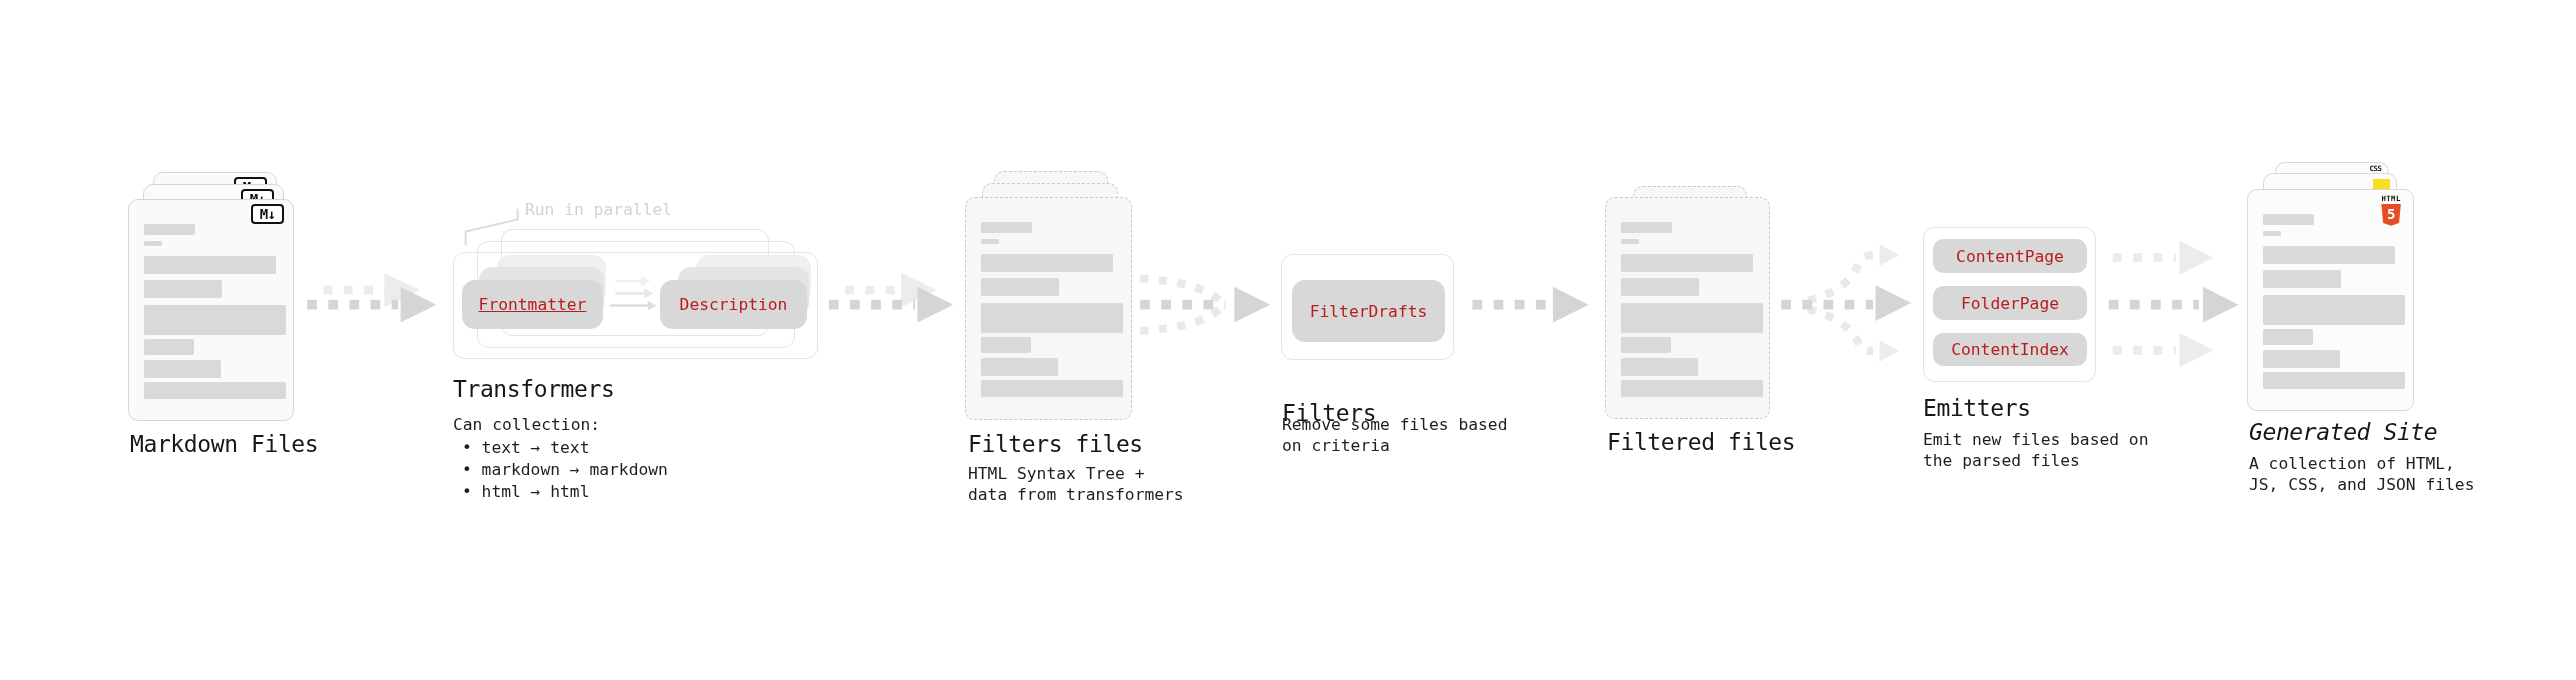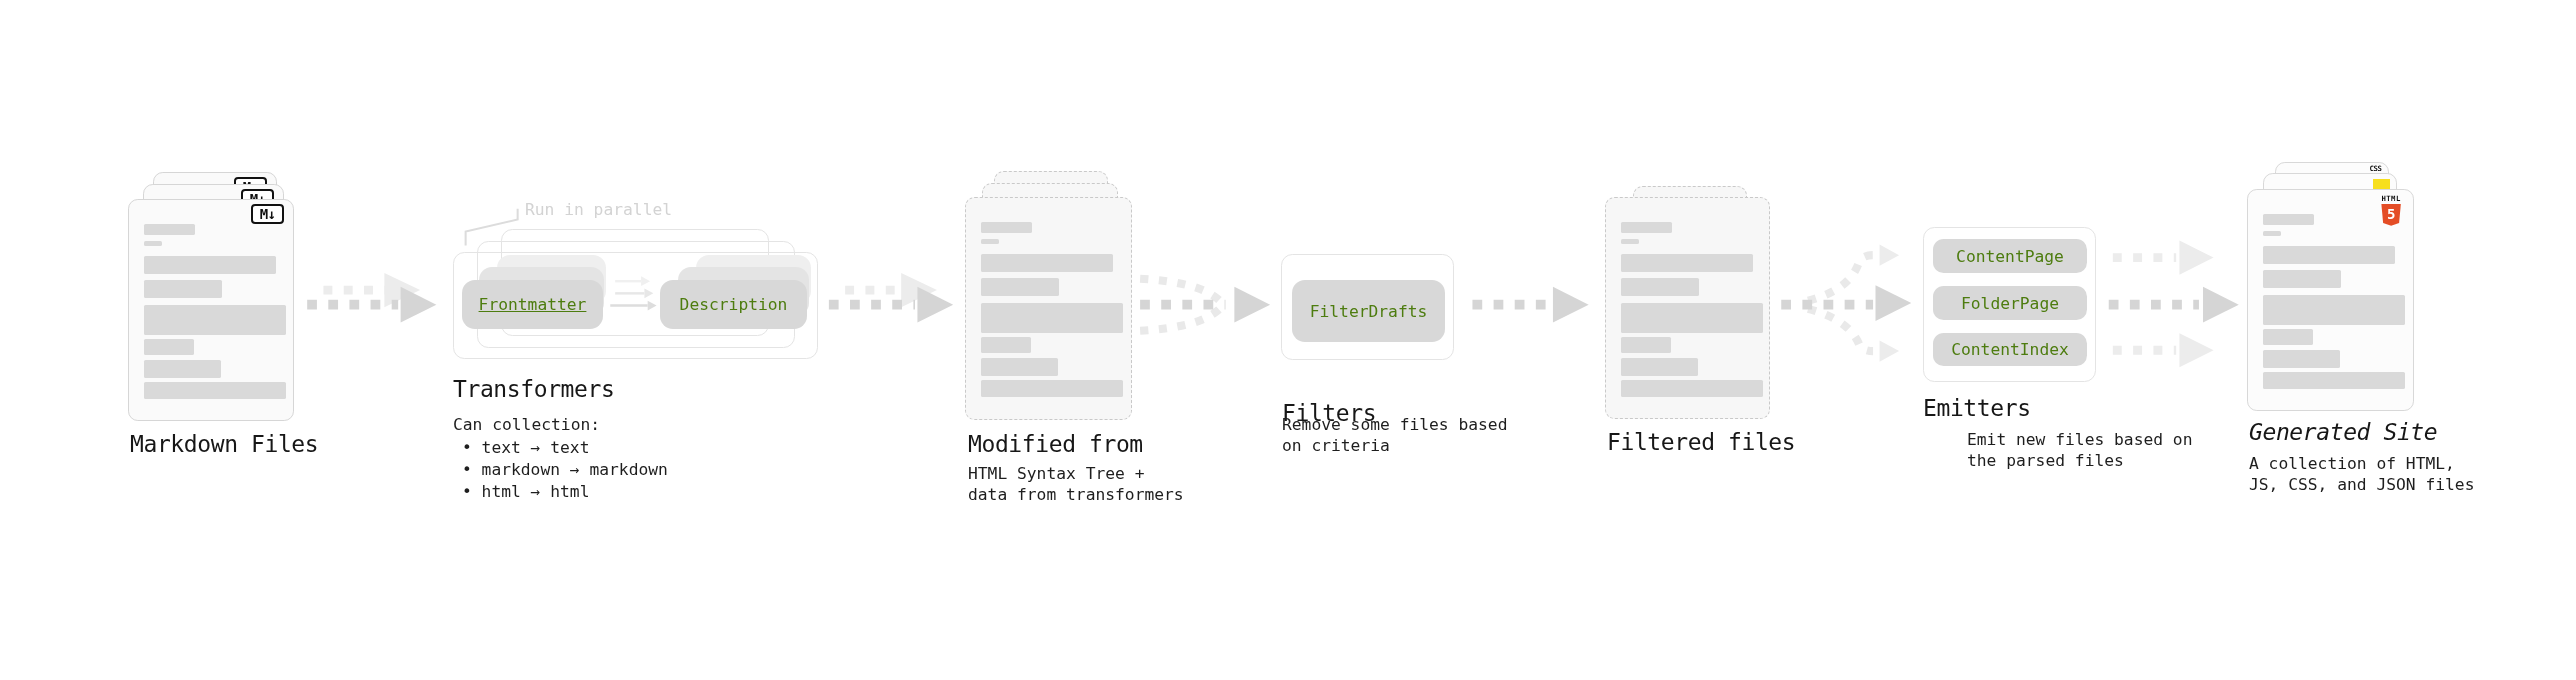--- a/index.html
+++ b/index.html
@@ -7,21 +7,21 @@
   .canvas{position:relative;width:2576px;height:681px;overflow:hidden;background:#fff;}
   .arrows-layer{position:absolute;left:0;top:0;z-index:5;pointer-events:none;}
   .file-card{position:absolute;box-sizing:border-box;border-radius:9.8px;}
   .solid-card{background:#fafafa;border:1.6px solid #d6d6d6;}
   .gen-card{background:#fcfcfc;border:1.6px solid #d8d8d8;}
   .dashed-card{background:#f7f7f7;border:1.6px dashed #c9c9c9;}
   .frame{position:absolute;box-sizing:border-box;border:1.6px solid #e4e4e4;border-radius:11.4px;background:transparent;}
   .bars{position:absolute;left:15.4px;top:24.4px;}
   .bar{background:#d9d9d9;border-radius:1.6px;}
   .pill{position:absolute;box-sizing:border-box;border-radius:13px;display:flex;align-items:center;justify-content:center;
-        font-size:16.3px;color:#4d7c0f;background:#d8d8d8;white-space:nowrap;}
+        font-size:16.3px;color:#b91c1c;background:#d8d8d8;white-space:nowrap;}
   .pill.g1{background:#e4e4e4;}
   .pill.g2{background:#efefef;}
   .pill.emit{border-radius:10.6px;}
   .stage-title{position:absolute;font-size:23px;line-height:24.4px;color:#171717;letter-spacing:-0.4px;white-space:nowrap;z-index:2;}
   .stage-desc{position:absolute;font-size:16.3px;line-height:21px;color:#1e1e1e;white-space:pre-line;z-index:2;}
   .bullets{position:absolute;font-size:16.3px;line-height:22px;color:#1e1e1e;z-index:2;}
   .note{position:absolute;font-size:16.3px;color:#d3d3d3;white-space:nowrap;}
 
   
   .md-badge{position:absolute;right:9px;top:4.1px;width:33px;height:20.3px;background:#fff;border:2.4px solid #111;
@@ -161,21 +161,21 @@
         <div class="bar" style="width:51px;height:10.6px;margin-bottom:5.7px"></div>
         <div class="bar" style="width:18px;height:5.7px;margin-bottom:9.8px"></div>
         <div class="bar" style="width:132px;height:18px;margin-bottom:5.7px"></div>
         <div class="bar" style="width:78px;height:18px;margin-bottom:7.3px"></div>
         <div class="bar" style="width:142px;height:30px;margin-bottom:4.1px"></div>
         <div class="bar" style="width:50px;height:15.4px;margin-bottom:4.9px"></div>
         <div class="bar" style="width:77px;height:18px;margin-bottom:4.9px"></div>
         <div class="bar" style="width:142px;height:17px"></div>
       </div>
     </div>
-    <div class="stage-title" style="left:968px;top:432px;">Modified from</div>
+    <div class="stage-title" style="left:968px;top:432px;">Filters files</div>
     <div class="stage-desc" style="left:968px;top:463px;">HTML Syntax Tree +
 data from transformers</div>
   </div>
 
   <div>
     <div class="frame" style="left:1281px;top:254px;width:173px;height:106px;"></div>
     <div class="pill" style="left:1292px;top:280px;width:153px;height:62px;">FilterDrafts</div>
     <div class="stage-title" style="left:1282px;top:377px;margin-top:24px;">Filters</div>
     <div class="stage-desc" style="left:1282px;top:414px;">Remove some files based
 on criteria</div>
@@ -197,21 +197,21 @@
     </div>
     <div class="stage-title" style="left:1607px;top:430px;">Filtered files</div>
   </div>
 
   <div>
     <div class="frame" style="left:1923px;top:227px;width:173px;height:155px;"></div>
     <div class="pill emit" style="left:1933px;top:239px;width:154px;height:34px;">ContentPage</div>
     <div class="pill emit" style="left:1933px;top:286px;width:154px;height:34px;">FolderPage</div>
     <div class="pill emit" style="left:1933px;top:333px;width:154px;height:33px;">ContentIndex</div>
     <div class="stage-title" style="left:1923px;top:396px;">Emitters</div>
-    <div class="stage-desc" style="left:1923px;top:429px;margin-left:44px;">Emit new files based on
+    <div class="stage-desc" style="left:1923px;top:429px;">Emit new files based on
 the parsed files</div>
   </div>
 
   <div>
     <div class="file-card gen-card" style="left:2275px;top:162px;width:114px;height:222px;">
       <div class="css-badge">
         <div class="css-text">CSS</div>
         <div class="css-bar"></div>
       </div>
     </div>

